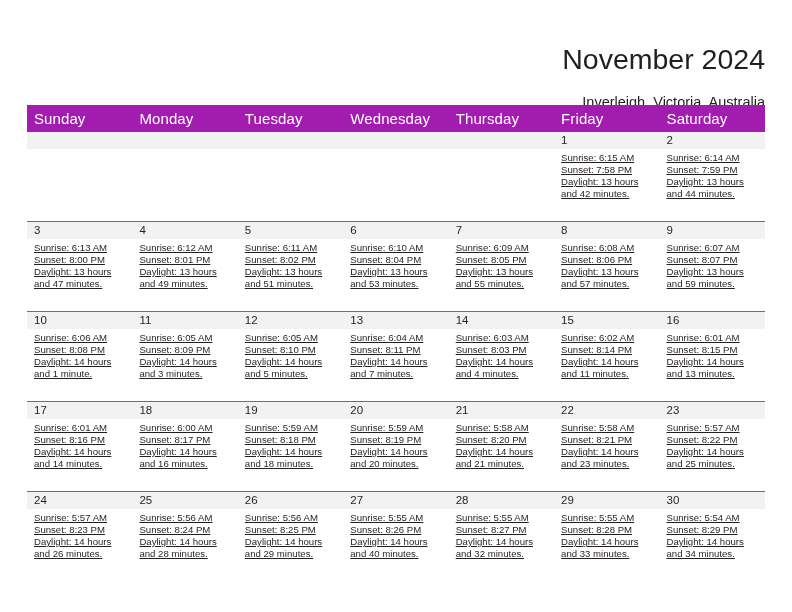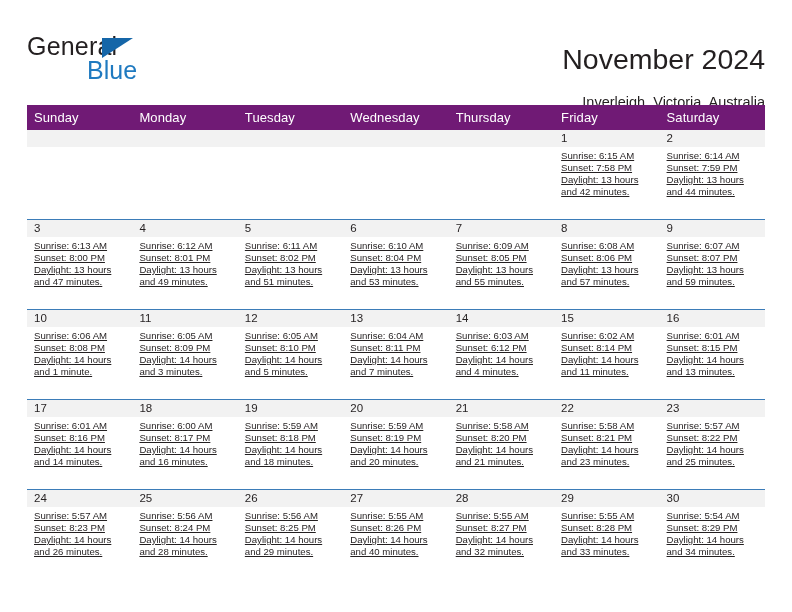--- a/index.html
+++ b/index.html
@@ -89,23 +89,23 @@
   
   .calendar {
     position: absolute;
     left: 27px;
     top: 105px;
     width: 738px;
     border-collapse: collapse;
     table-layout: fixed;
   }
   .calendar th {
-    background: #701a75;
+    background: #a21caf;
     color: #ffffff;
-    font-size: 13px;
+    font-size: 15px;
     font-weight: normal;
     text-align: left;
     padding: 5px 0 5px 7px;
     height: 10px;
     vertical-align: middle;
     letter-spacing: 0.1px;
     margin-top: 47px;
   }
   .calendar td {
     vertical-align: top;
@@ -145,25 +145,20 @@
     white-space: nowrap;
   }
 </style>
 </head>
 <body>
 
 <div class="page">
 
   <div class="header">
 
-    <div class="brand">
-      <span class="brand-general">General</span>
-      <span class="brand-triangle"></span>
-      <span class="brand-blue">Blue</span>
-    </div>
 
     <div class="title-block">
       <div class="cal-title">November 2024</div>
       <div class="cal-subtitle">Inverleigh, Victoria, Australia</div>
     </div>
 
   </div>
 
   <table class="calendar">
     <thead>
@@ -349,21 +344,21 @@
                 <div>Daylight: 14 hours</div>
                 <div>and 7 minutes.</div>
               </div>
             </div>
           </td>
           <td>
             <div class="cell">
               <div class="daynum-band">14</div>
               <div class="info">
                 <div>Sunrise: 6:03 AM</div>
-                <div>Sunset: 6:12 PM</div>
+                <div>Sunset: 8:03 PM</div>
                 <div>Daylight: 14 hours</div>
                 <div>and 4 minutes.</div>
               </div>
             </div>
           </td>
           <td>
             <div class="cell">
               <div class="daynum-band">15</div>
               <div class="info">
                 <div>Sunrise: 6:02 AM</div>

